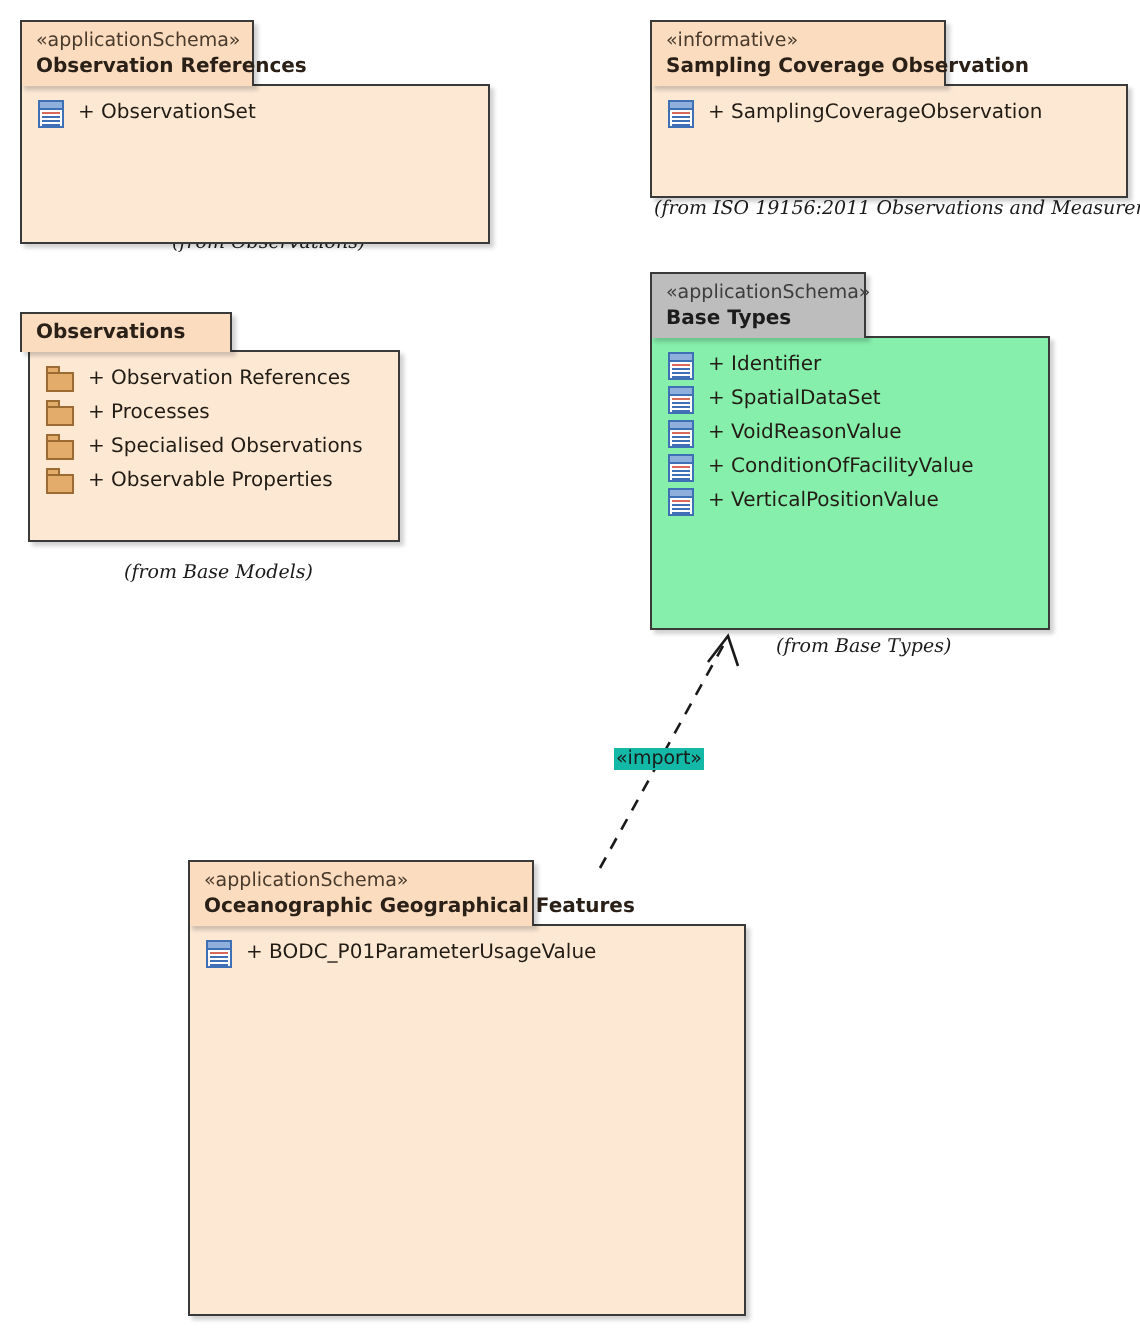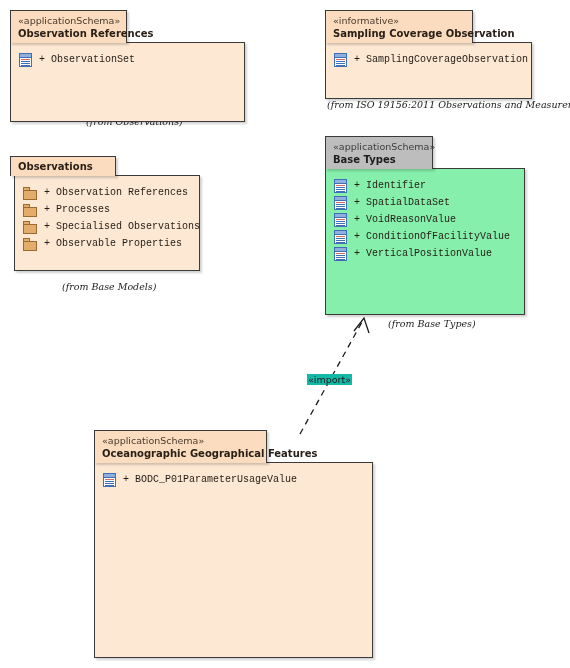--- a/index.html
+++ b/index.html
@@ -61,24 +61,23 @@
   .pkg.gray .pkg-tab .pname { color: #1c1c1c; }
 
   .members {
     position: absolute;
     left: 8px;
     top: 7px;
     right: 4px;
   }
   .member {
     display: flex;
-    align-items: flex-end;
+    align-items: flex-start;
     height: 17px;
     white-space: nowrap;
-    font-family: Liberation Mono, monospace;
   }
   .member .mlabel {
     font-size: 10px;
     color: #231c14;
     margin-left: 7px;
     line-height: 14px;
   }
 
   
   .icon-class {
@@ -185,21 +184,21 @@
       </div>
     </div>
   </div>
   <div class="from-label" style="left:86px; top:116px;">(from Observations)</div>
 
   <div class="pkg" style="left:325px; top:10px;">
     <div class="pkg-tab" style="width:148px; height:33px;">
       <div class="stereo">«informative»</div>
       <div class="pname">Sampling Coverage Observation</div>
     </div>
-    <div class="pkg-body" style="left:0px; top:32px; width:207px; height:57px;">
+    <div class="pkg-body" style="left:0px; top:32px; width:239px; height:57px;">
       <div class="members">
         <div class="member">
           <span class="icon-class"></span>
           <span class="mlabel">+ SamplingCoverageObservation</span>
         </div>
       </div>
     </div>
   </div>
   <div class="from-label" style="left:327px; top:99px;">(from ISO 19156:2011 Observations and Measurements)</div>
 

